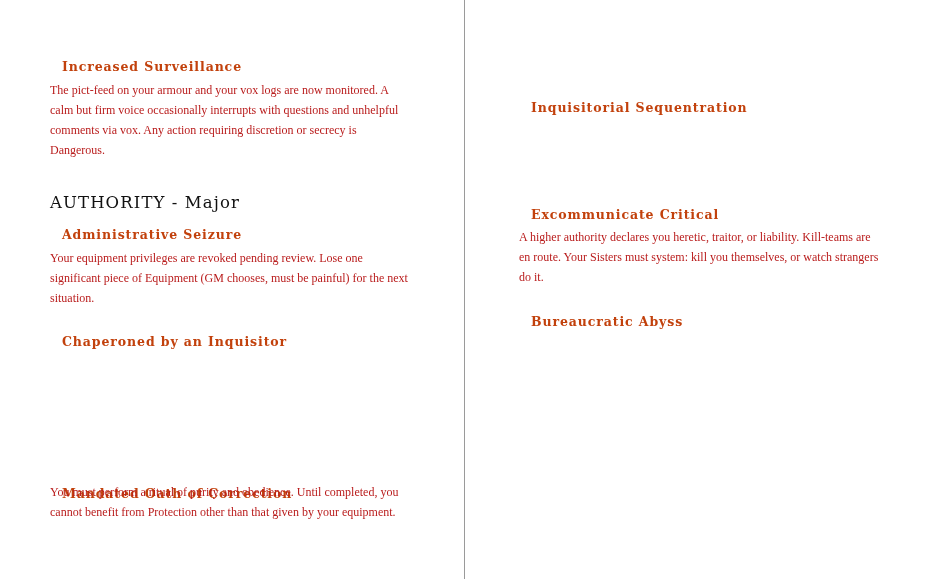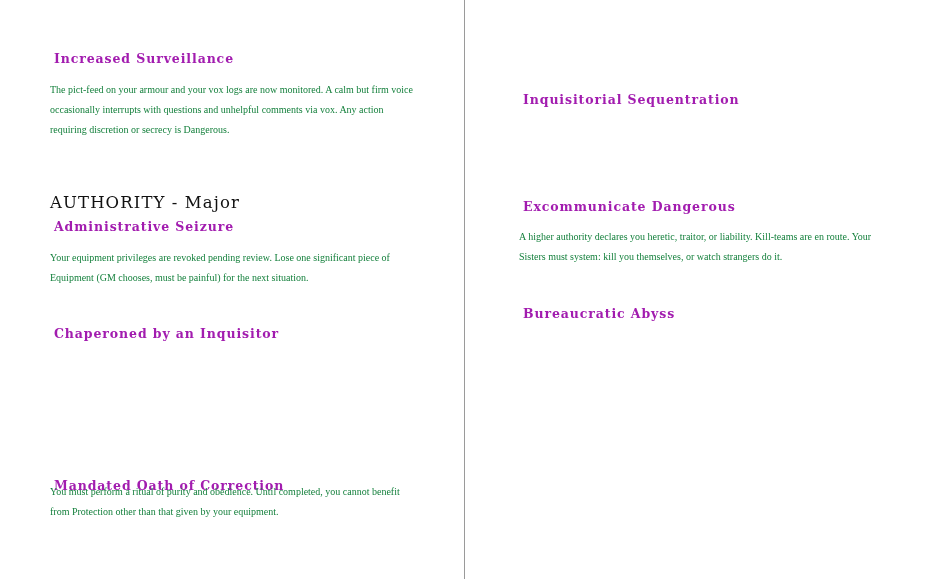--- a/index.html
+++ b/index.html
@@ -44,28 +44,28 @@
       font-size: 16.5px;
       letter-spacing: 1.1px;
       color: #111111;
       margin: 0;
       font-weight: normal;
     }
     .entry-title {
       font-family: "DejaVu Serif", "Liberation Serif", serif;
       font-size: 12.5px;
       letter-spacing: 0.9px;
-      color: #a21caf;
+      color: #c2410c;
       font-weight: bold;
-      margin: 4px;
+      margin: 12px;
     }
     .entry-body {
-      font-size: 10px;
+      font-size: 12px;
       line-height: 20px;
-      color: #15803d;
+      color: #b91c1c;
       margin: 0;
     }
     .block { position: absolute; left: 0; right: 0; }
     .page-left .block { left: 50px; right: 50px; }
     .page-right .block { left: 54px; right: 50px; }
   </style>
 </head>
 <body>
 
 <div>
@@ -105,21 +105,21 @@
   <div class="divider"></div>
 
   <div class="page page-right">
 
 
     <div class="block" style="top:88px;">
       <h3 class="entry-title">Inquisitorial Sequentration</h3>
     </div>
 
     <div class="block" style="top:195px;">
-      <h3 class="entry-title">Excommunicate Dangerous</h3>
+      <h3 class="entry-title">Excommunicate Critical</h3>
     </div>
     <div class="block" style="top:227px;">
       <p class="entry-body">A higher authority declares you heretic, traitor, or liability. Kill-teams are en route. Your Sisters must system: kill you themselves, or watch strangers do it.</p>
     </div>
 
     <div class="block" style="top:302px;">
       <h3 class="entry-title">Bureaucratic Abyss</h3>
     </div>
   </div>
 

